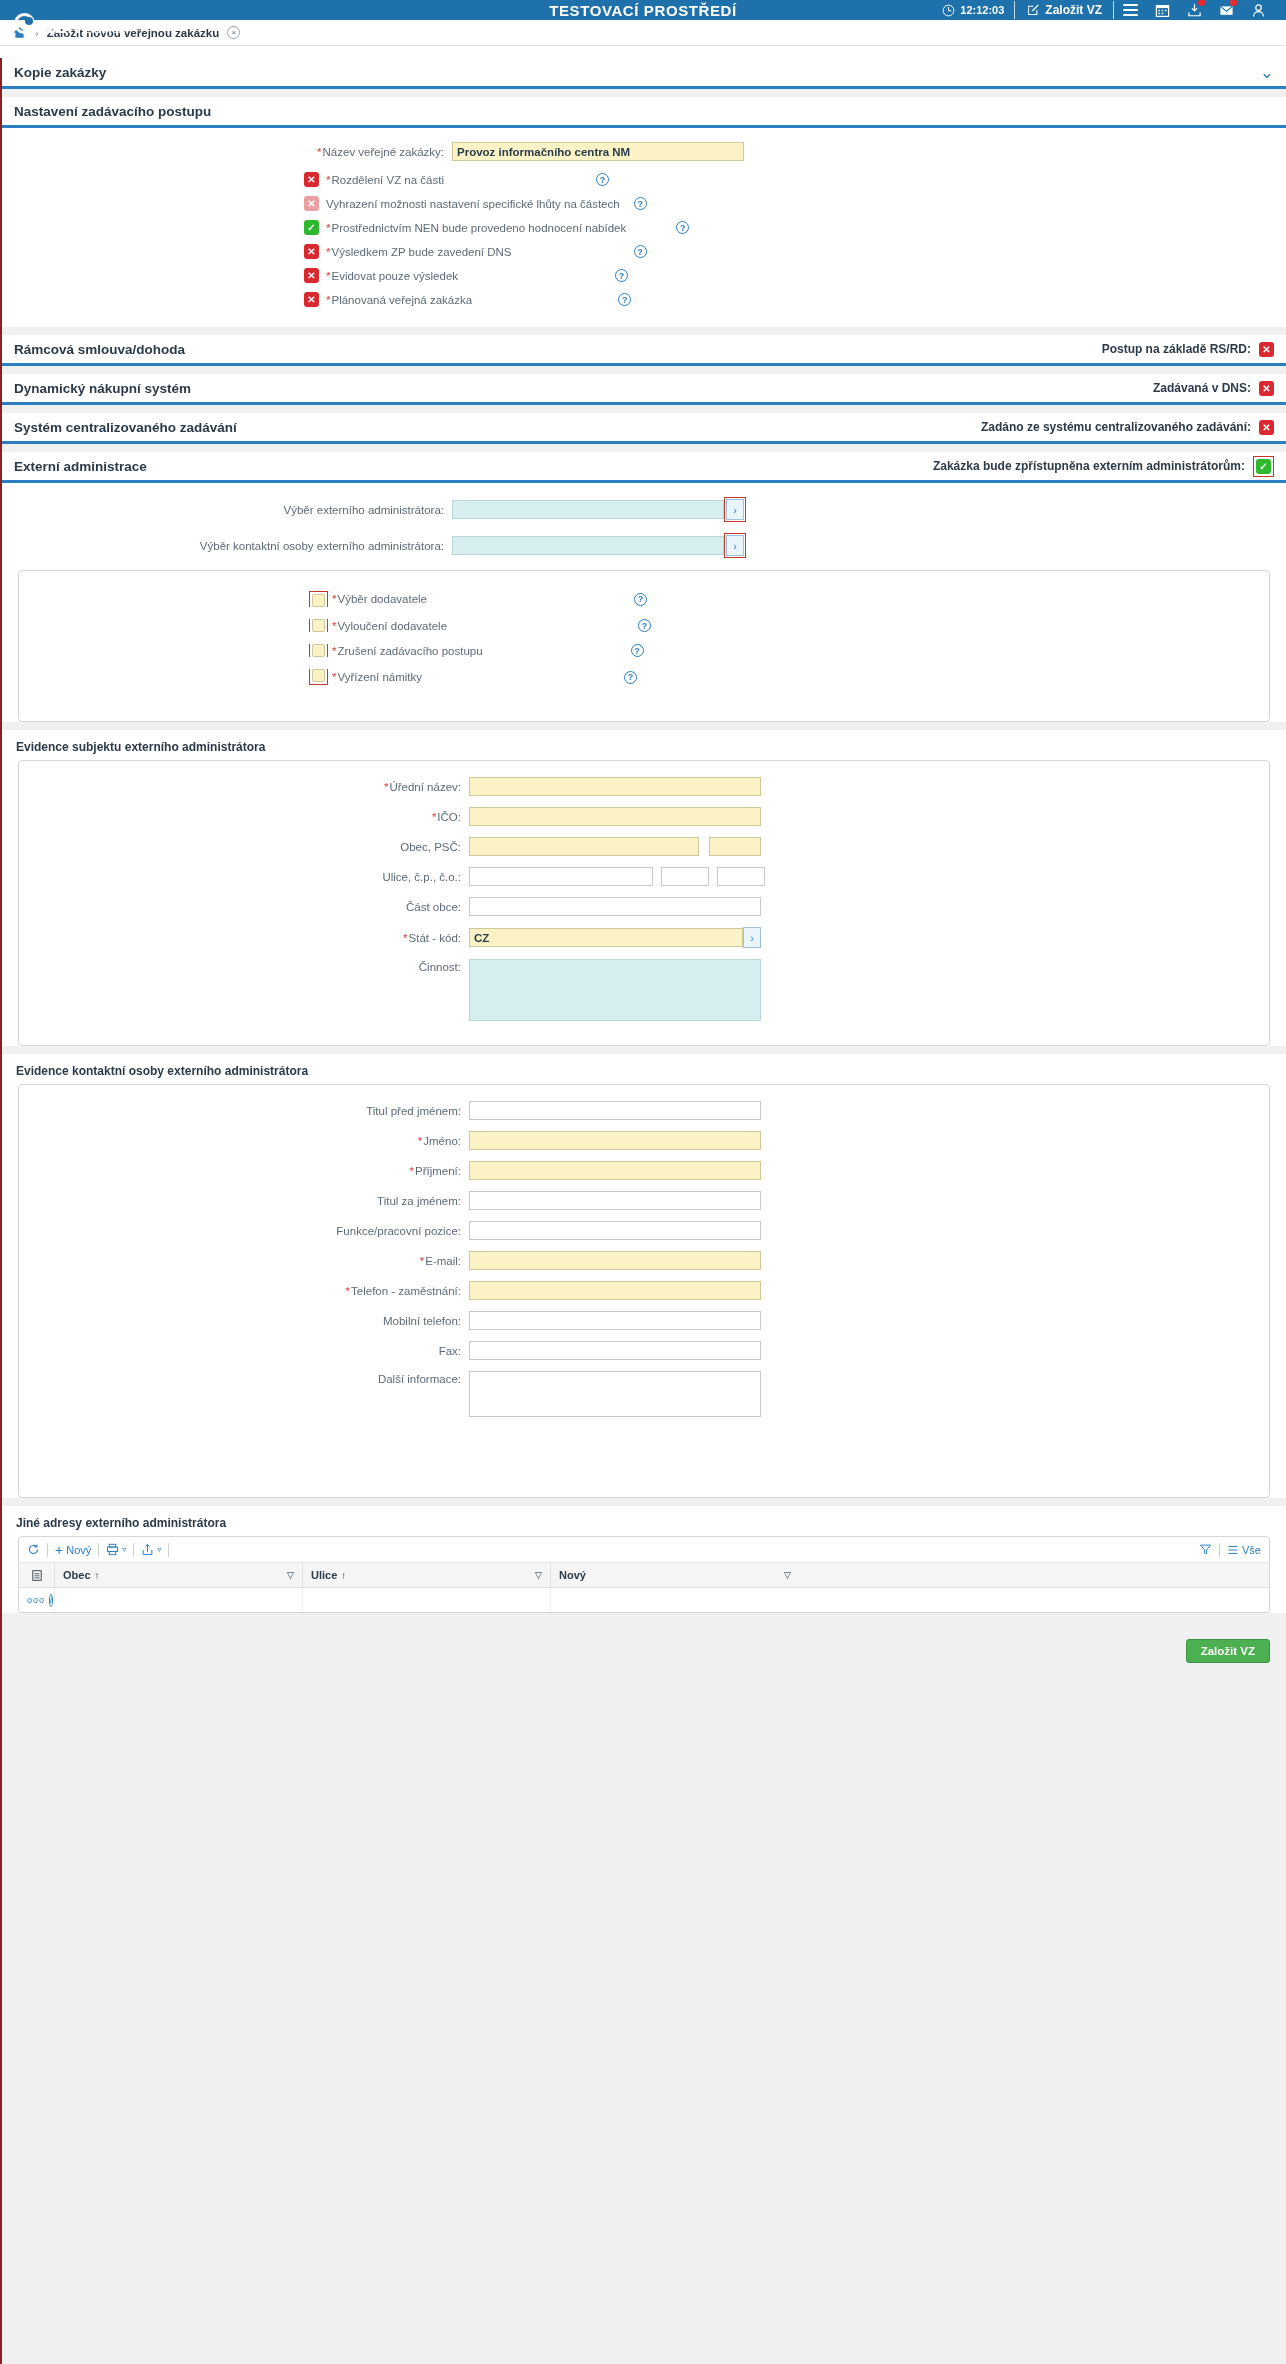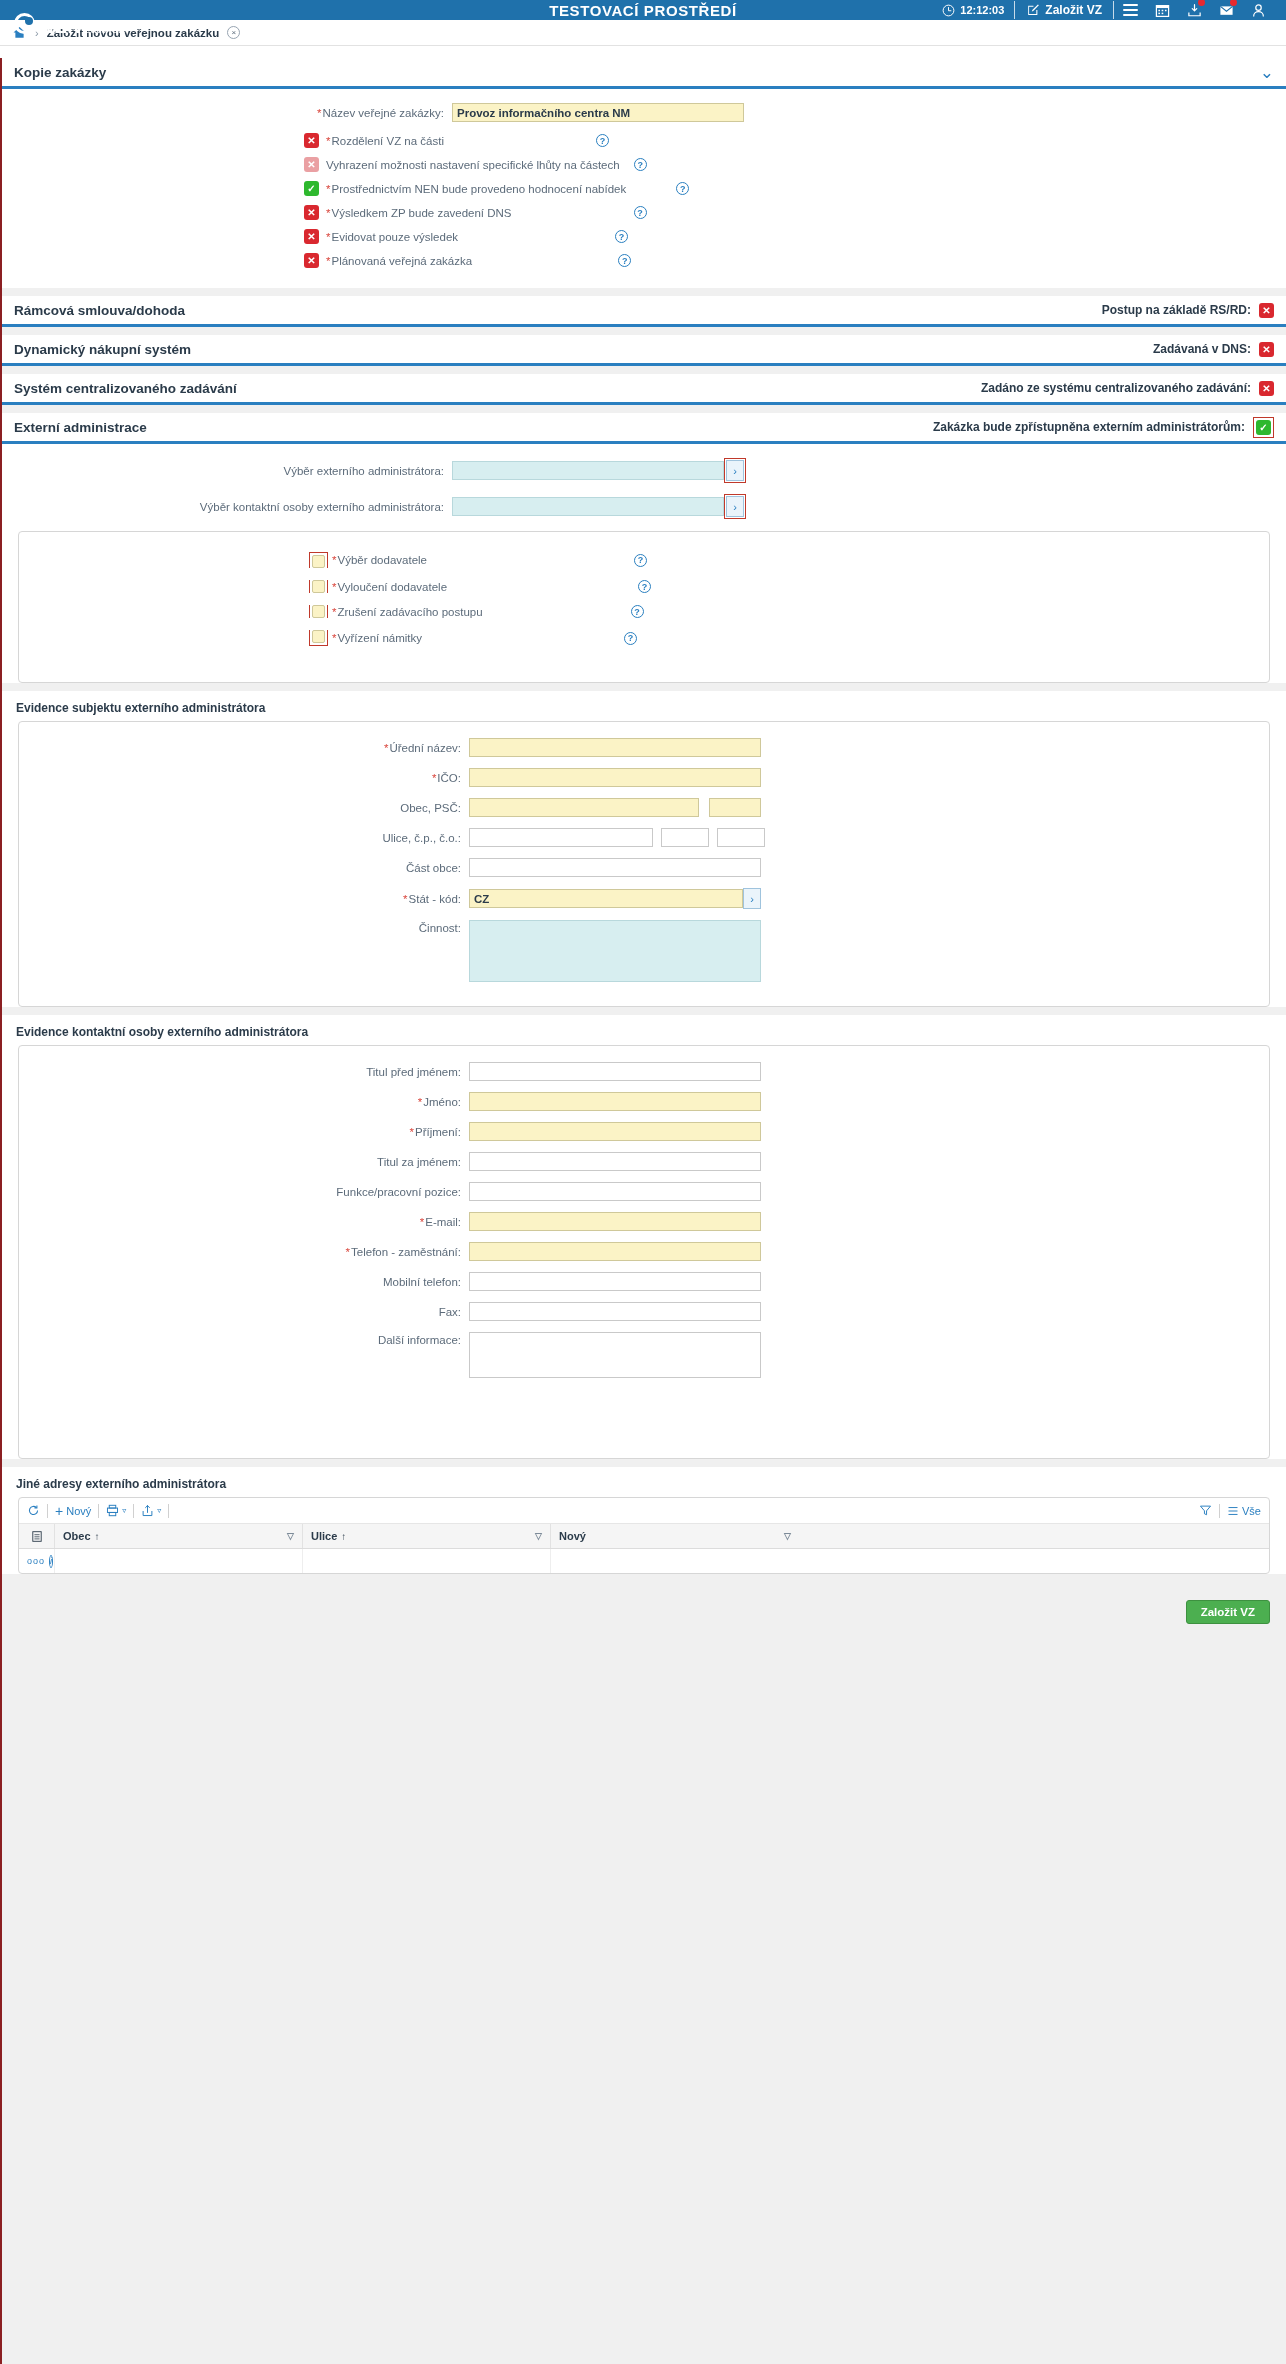--- a/index.html
+++ b/index.html
@@ -431,20 +431,23 @@
   <span class="crumb-close">×</span>
 </div>
 
 <div class="page">
 
   <div class="sec-bar first">
     <span class="sec-title">Kopie zakázky</span>
     <span class="chev-down">⌄</span>
   </div>
 
+  <div class="sec-bar">
+    <span class="sec-title">Nastavení zadávacího postupu</span>
+  </div>
 
   <div class="panel">
     <div class="row">
       <div class="lbl"><span class="req">*</span><span>Název veřejné zakázky:</span></div>
       <input class="fld filled" style="width: 292px;" value="Provoz informačního centra NM">
     </div>
 
     <div class="cbrow">
       <div class="spacer"></div>
       <span class="tgl off">✕</span>

